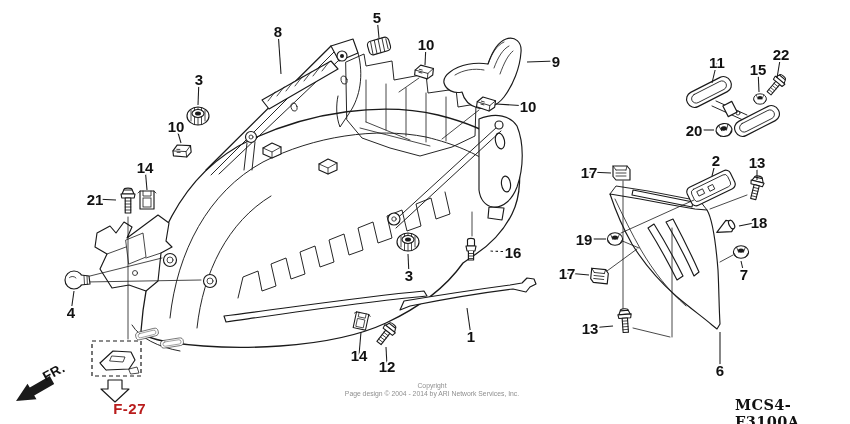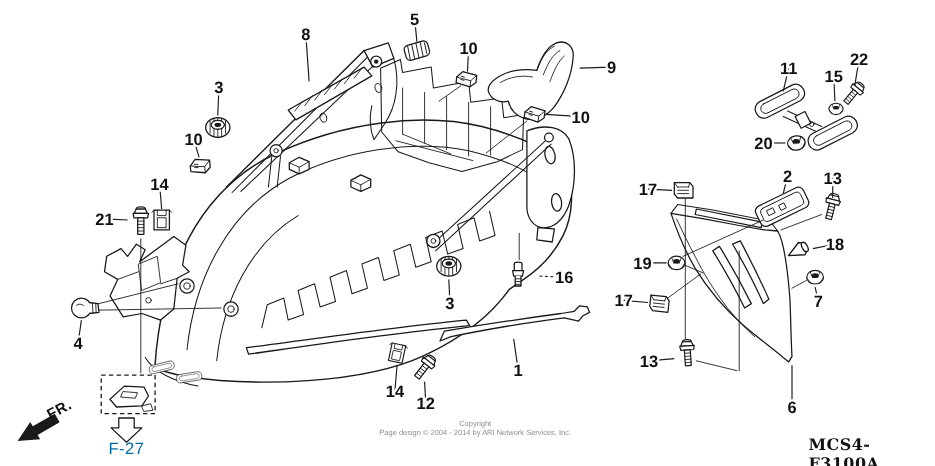--- a/index.html
+++ b/index.html
@@ -20,22 +20,22 @@
   .callout{
     font-family:"Liberation Sans",sans-serif;font-weight:bold;font-size:15px;
     fill:#111;text-anchor:middle;paint-order:stroke;stroke:#fff;stroke-width:4px;stroke-linejoin:round;
   }
   
   .fr-label{
     position:absolute;left:40px;top:371px;font-weight:bold;font-size:13.5px;color:#111;
     transform:rotate(-28deg);transform-origin:left top;letter-spacing:.5px;
   }
   .figure-label{
-    position:absolute;left:84px;top:400px;width:62px;text-align:center;
-    font-weight:normal;font-size:15px;color:#0369a1;letter-spacing:.5px;
+    position:absolute;left:84px;top:400px;width:62px;text-align:right;
+    font-weight:bold;font-size:15px;color:#b91c1c;letter-spacing:.5px;
   }
   .copyright{
     position:absolute;left:312px;top:382px;width:240px;text-align:center;
     font-size:6.8px;line-height:7.6px;color:#8f8f8f;
   }
   .diagram-code{
     position:absolute;left:735px;top:396px;width:110px;
     font-family:"DejaVu Serif","Liberation Serif",serif;font-weight:bold;
     font-size:14.5px;color:#111;letter-spacing:.4px;
   }

